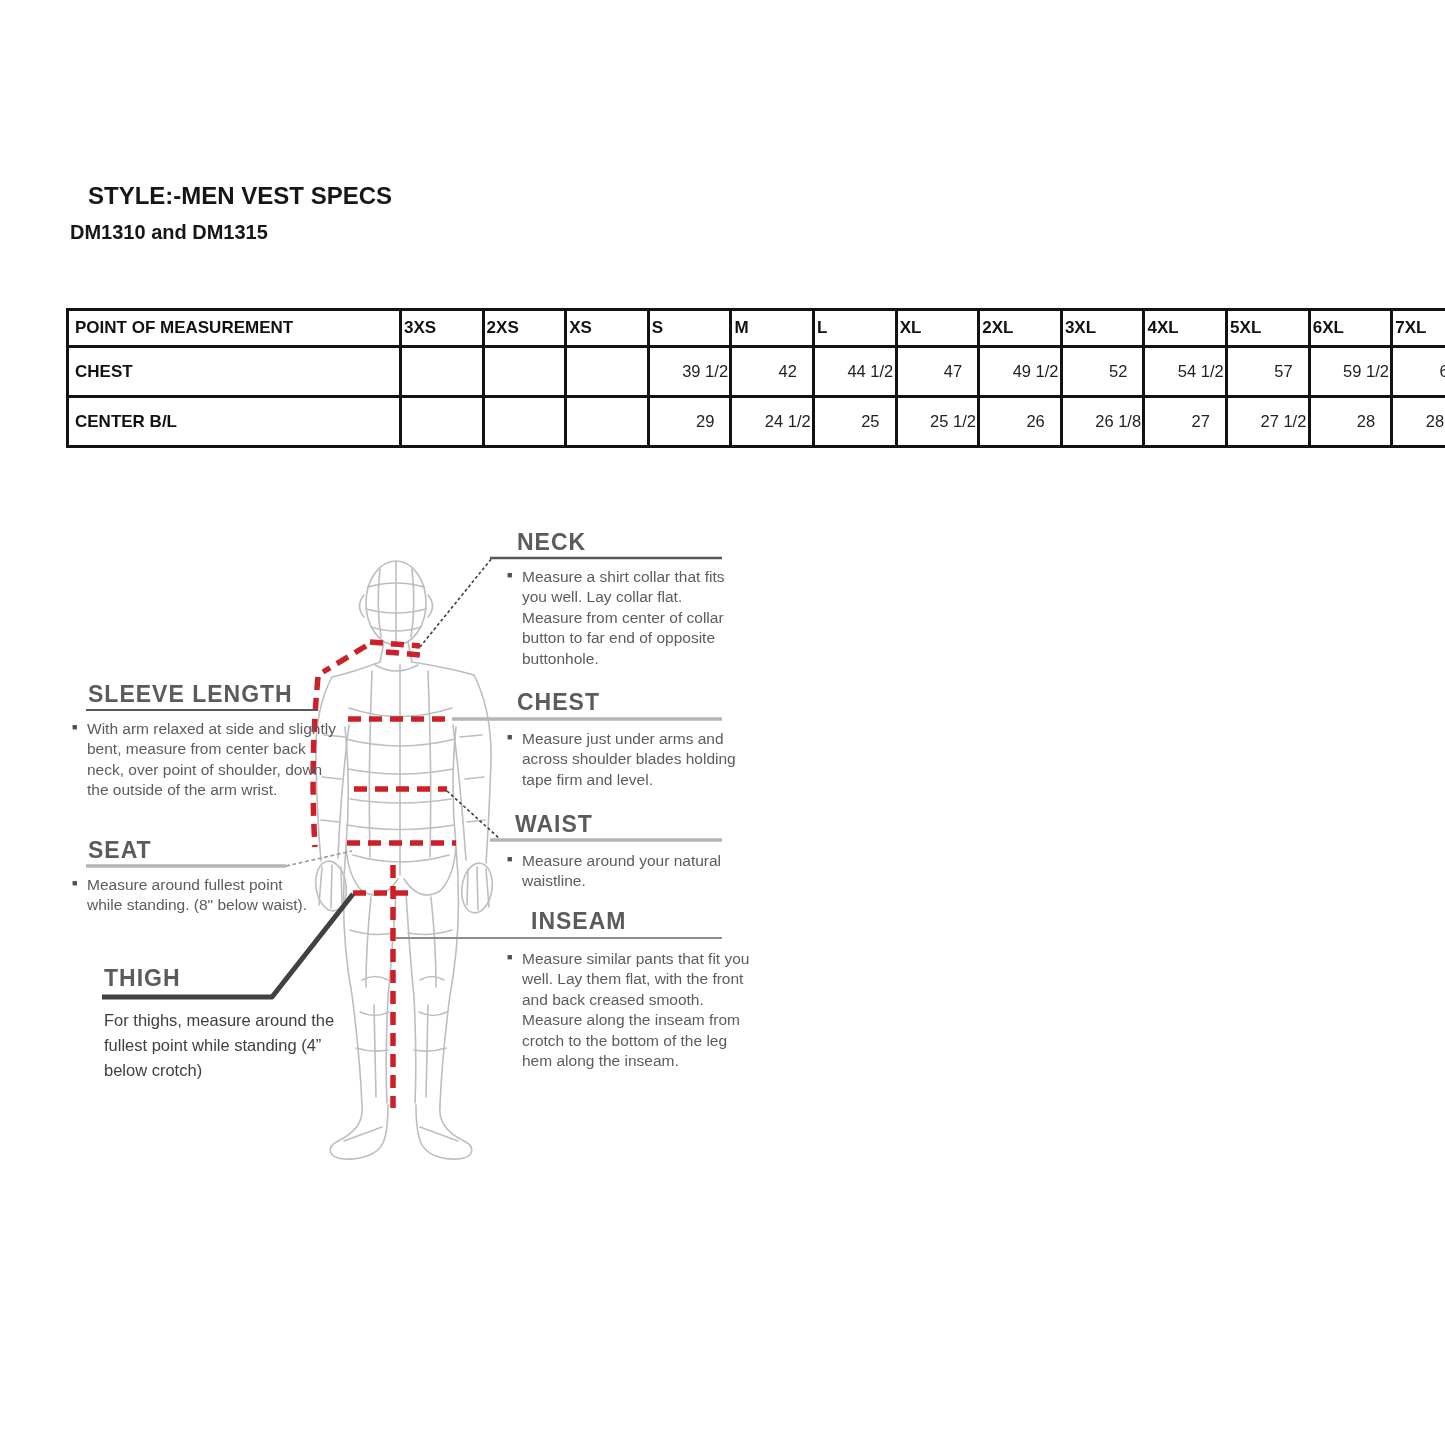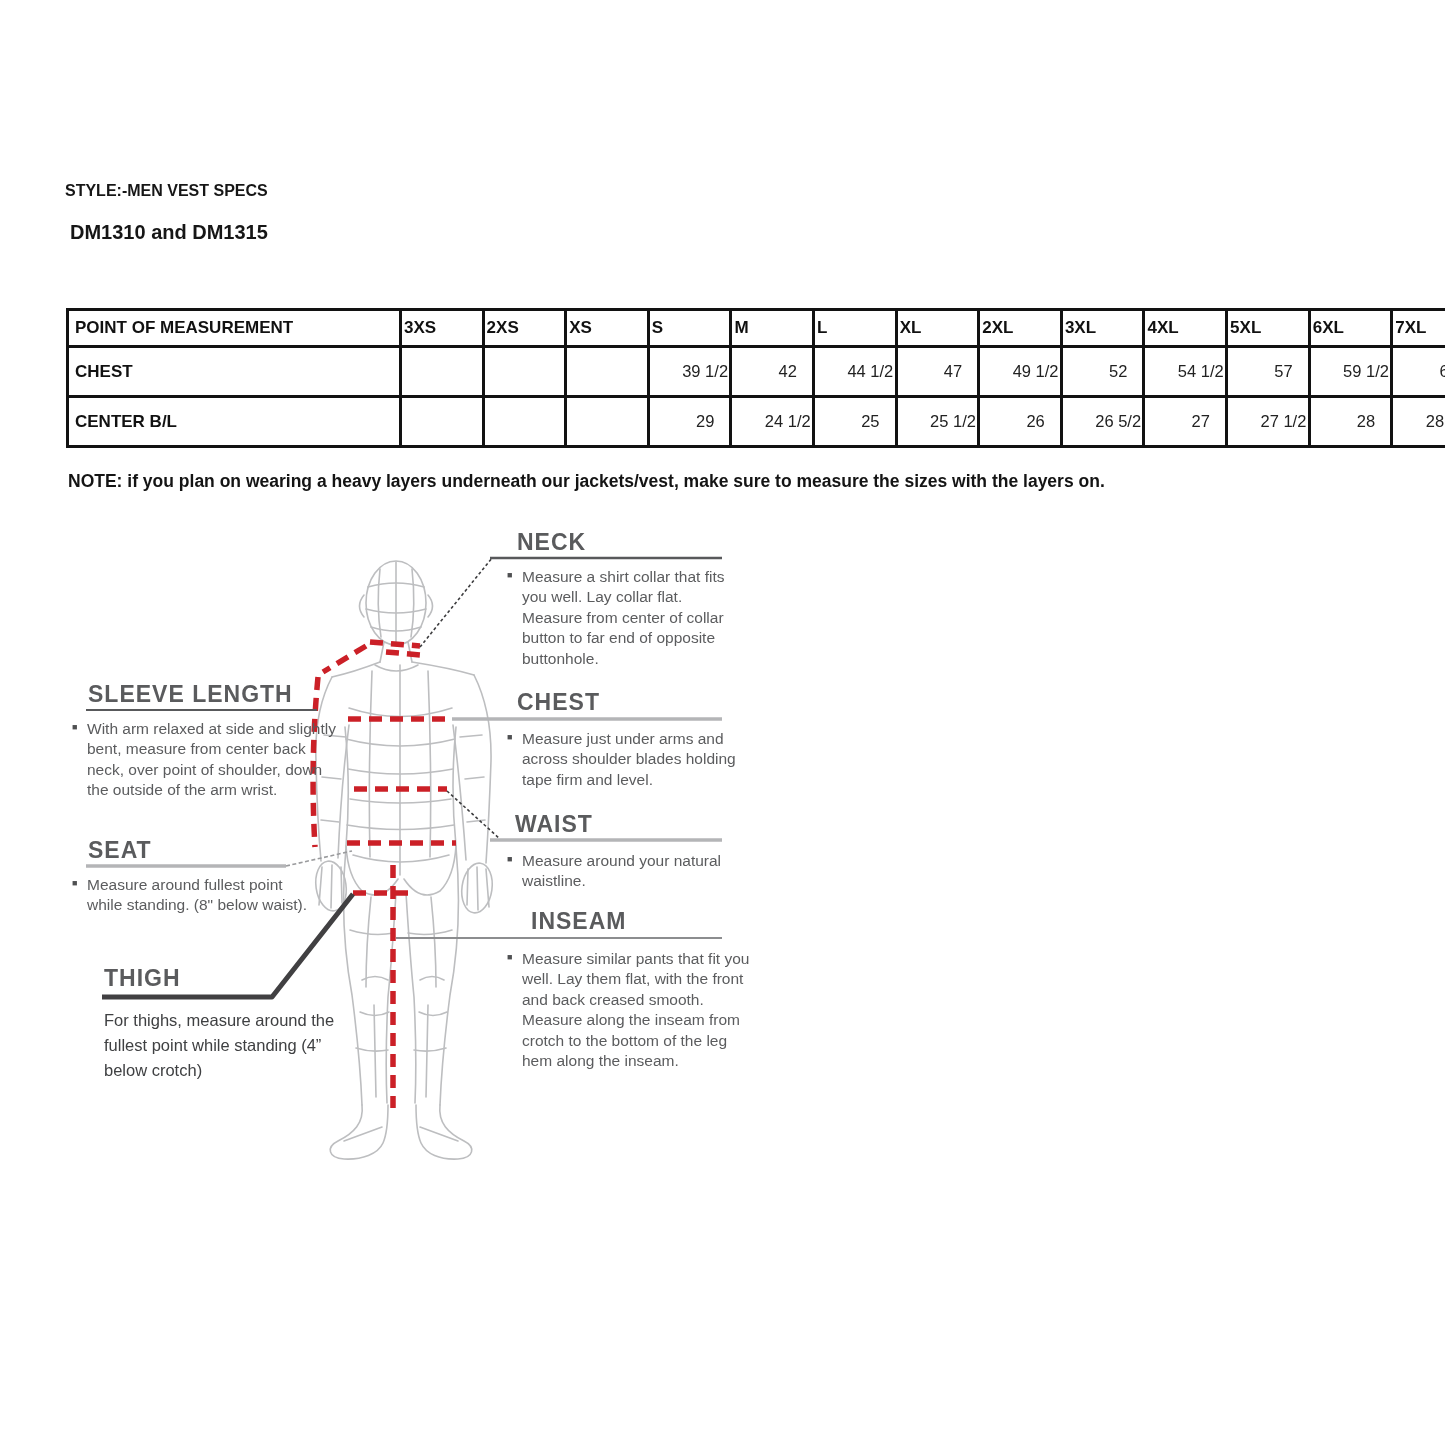--- a/index.html
+++ b/index.html
@@ -1,20 +1,20 @@
 <!DOCTYPE html>
 <html><head>
 <meta charset="utf-8">
 <style>
   html,body{margin:0;padding:0;background:#ffffff;}
   .page{position:relative;width:1445px;height:1445px;background:#ffffff;overflow:hidden;
         font-family:"Liberation Sans",sans-serif;color:#1a1a1a;}
 
   
-  .doc-title{position:absolute;left:65px;top:182px;font-size:16px;font-weight:bold;color:#161616;}
+  .doc-title{position:absolute;left:88px;top:182px;font-size:24px;font-weight:bold;color:#161616;}
   .doc-subtitle{position:absolute;left:70px;top:221px;font-size:20px;font-weight:bold;color:#161616;}
 
   
   table.size-table{position:absolute;left:66px;top:308px;width:1410px;border-collapse:collapse;
         table-layout:fixed;background:#fff;}
   table.size-table th,table.size-table td{border:3px solid #121212;overflow:hidden;white-space:nowrap;}
   table.size-table thead th{height:34px;font-size:17px;font-weight:bold;text-align:left;padding:0 2px;color:#111;}
   table.size-table thead th:first-child{text-align:left;padding-left:6px;}
   col.c-label{width:333px;}
   table.size-table tbody td{height:45px;font-size:16.5px;font-weight:normal;text-align:center;color:#222;padding-left:32px;}
@@ -90,30 +90,29 @@
         <tr>
           <td class="rowlabel">CENTER B/L</td>
           <td></td>
           <td></td>
           <td></td>
           <td>29</td>
           <td>24 1/2</td>
           <td>25</td>
           <td>25 1/2</td>
           <td>26</td>
-          <td>26 5/2</td>
+          <td>26 1/8</td>
           <td>27</td>
           <td>27 1/2</td>
           <td>28</td>
           <td>28 1/2</td>
         </tr>
       </tbody>
   </table>
 
-  <div class="note">NOTE: if you plan on wearing a heavy layers underneath our jackets/vest, make sure to measure the sizes with the layers on.</div>
 
   <div class="diagram">
 
     <svg width="1445" height="690" viewBox="0 0 1445 690">
 
       <g fill="none" stroke="#bdbec0" stroke-width="1.6" stroke-linecap="round" stroke-linejoin="round">
 
         <ellipse cx="396" cy="78" rx="30" ry="42"></ellipse>
         <path d="M396,37 L396,119"></path>
         <path d="M368,62 Q396,54 424,62"></path>

